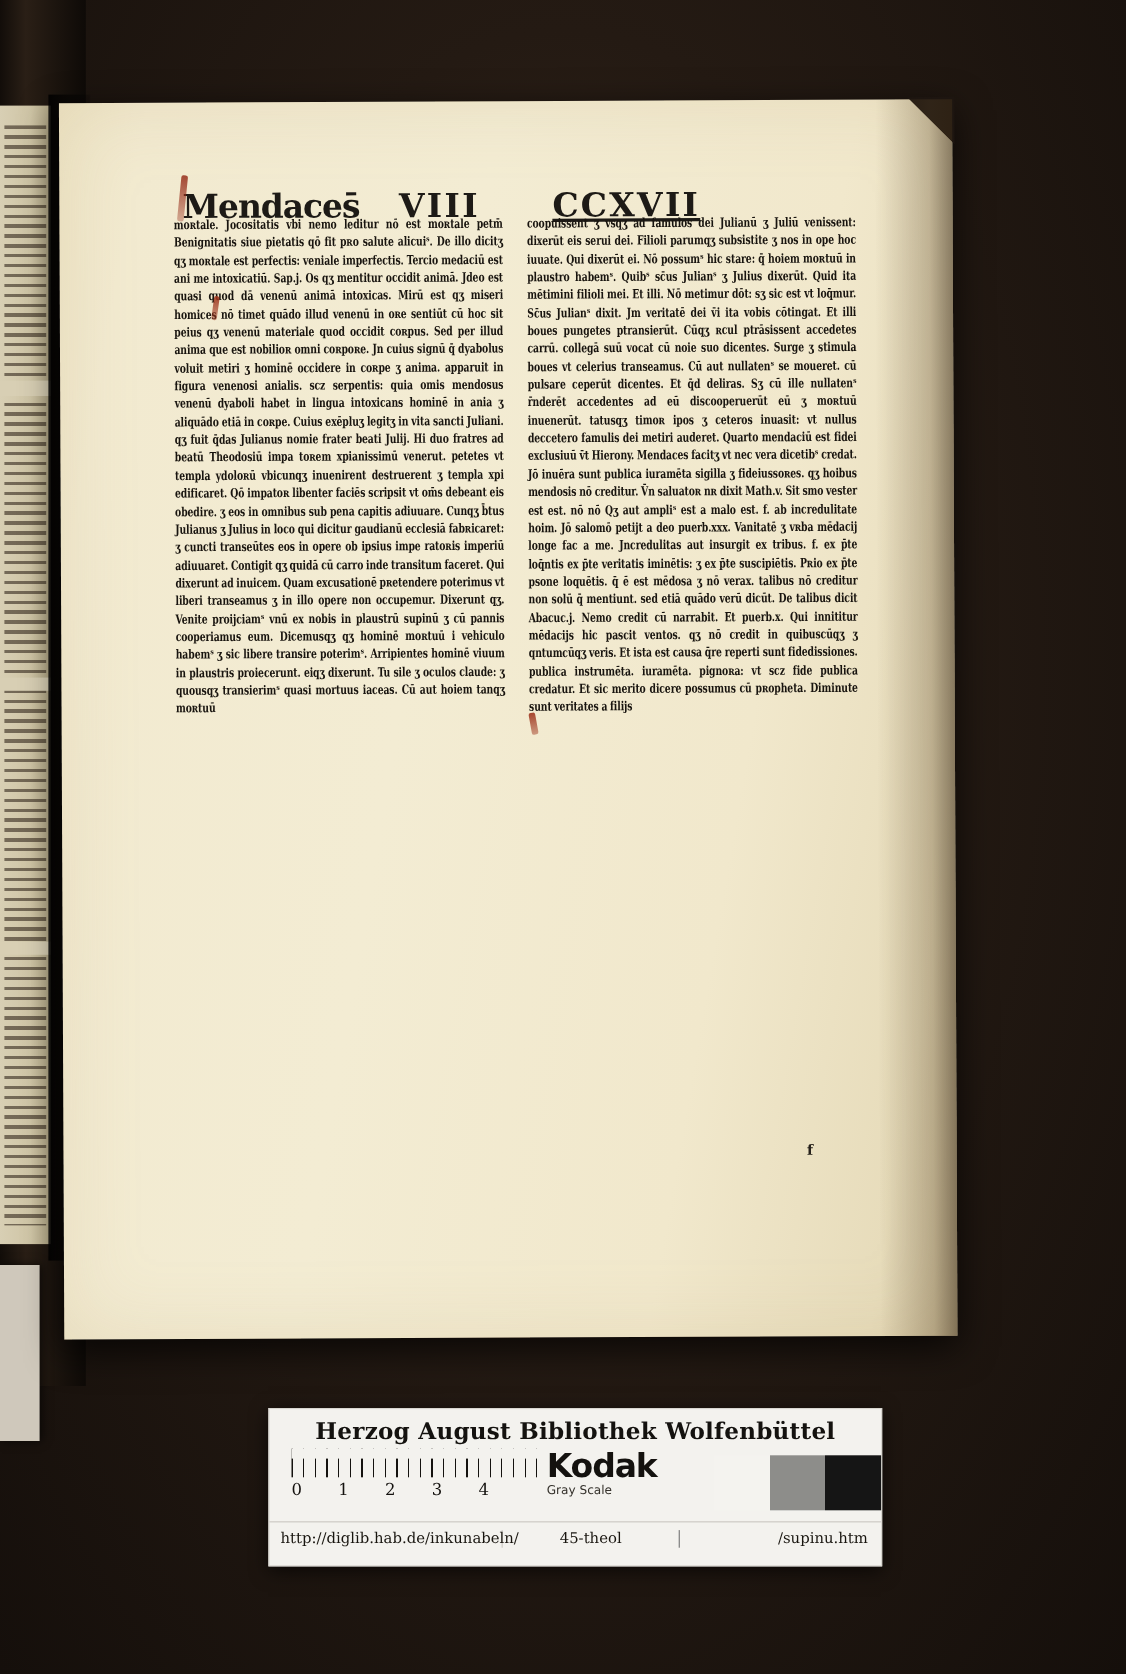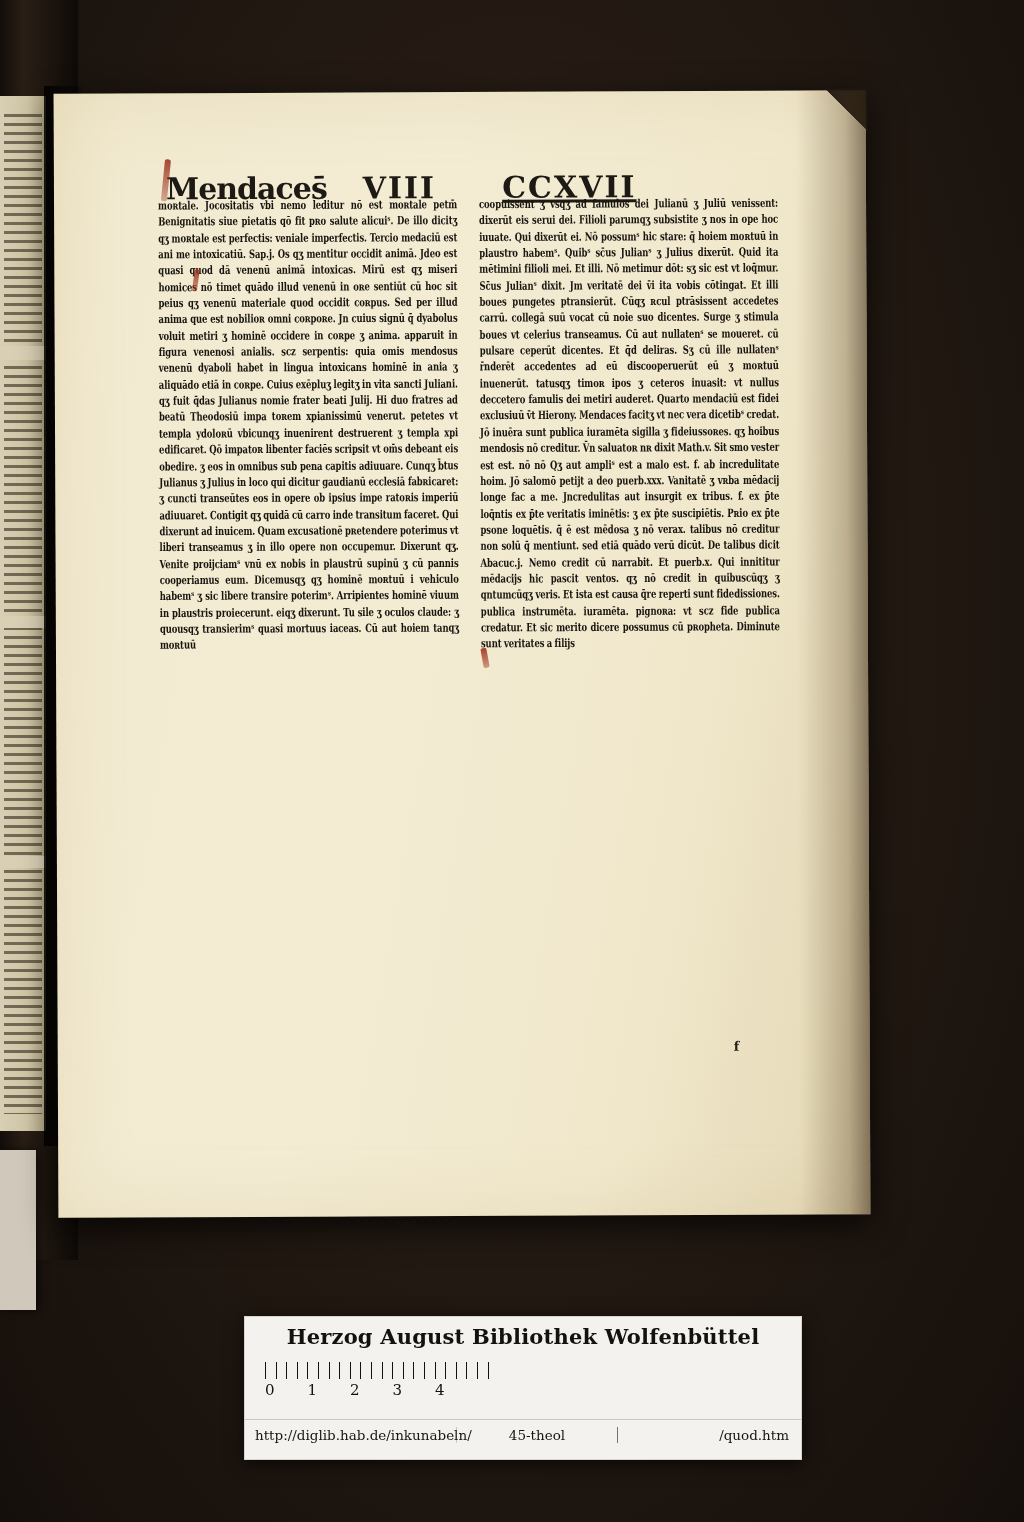--- a/index.html
+++ b/index.html
@@ -188,21 +188,21 @@
     font-family: "DejaVu Serif", serif;
     font-size: 13px;
     font-weight: 700;
     color: #25201a;
   }
 
   
   #target {
     position: absolute;
     left: 244px;
-    top: 1316px;
+    top: 1280px;
     width: 556px;
     height: 142px;
     background: #f3f2ee;
     box-shadow: 0 4px 16px rgba(0,0,0,.65);
     border: 1px solid #d7d5cf;
   }
   #target .lib {
     text-align: center;
     font-family: "DejaVu Serif", serif;
     font-weight: 700;
@@ -354,21 +354,30 @@
       <div class="ruler">
         <div class="ticks"></div>
         <div class="numbers">
           <span>0</span>
           <span>1</span>
           <span>2</span>
           <span>3</span>
           <span>4</span>
         </div>
       </div>
+      <div class="kodak">
+        <div class="word">Kodak</div>
+        <div class="sub">Gray Scale</div>
+        <div class="patches">
+          <i class="p1"></i>
+          <i class="p2"></i>
+          <i class="p3"></i>
+        </div>
+      </div>
     </div>
     <div class="foot">
       <div class="u">http://diglib.hab.de/inkunabeln/</div>
       <div class="s">45-theol</div>
-      <div class="e">/quod.htm</div>
+      <div class="e">/supinu.htm</div>
     </div>
   </div>
 
 </div>
 
 </body></html>

